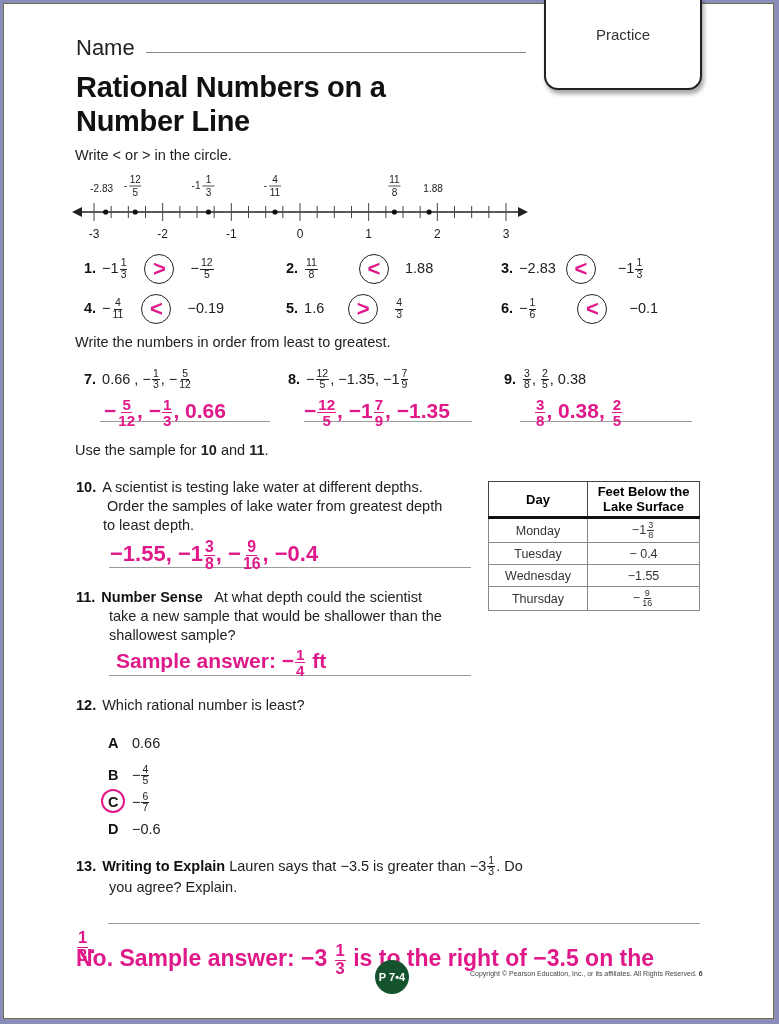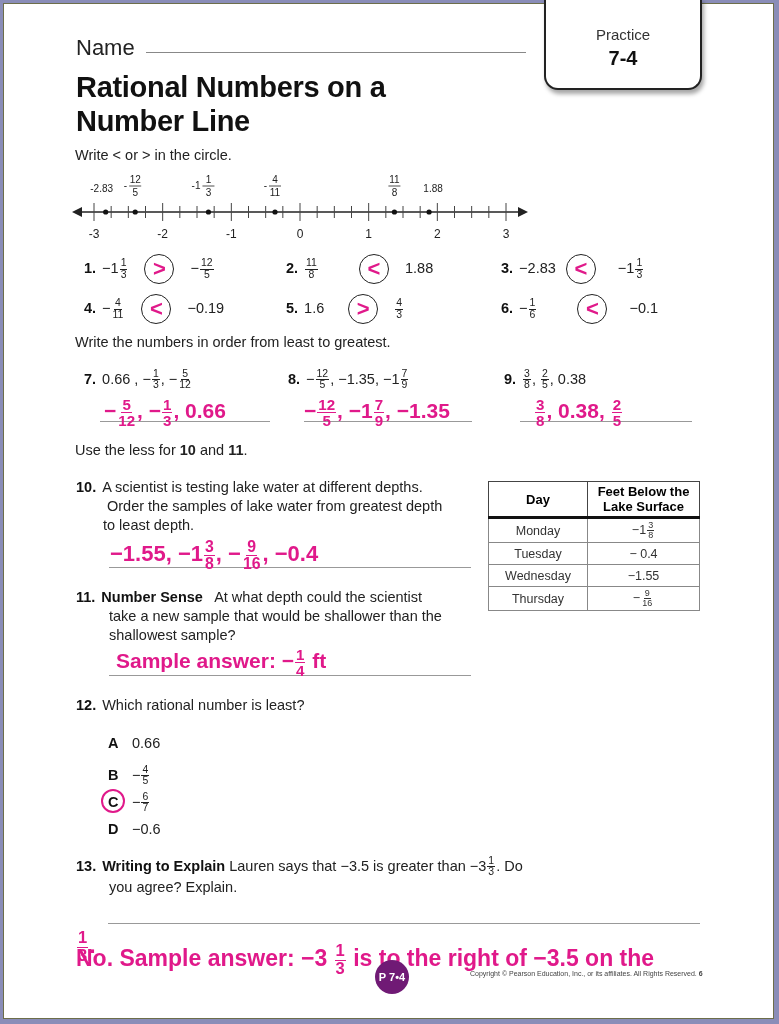--- a/index.html
+++ b/index.html
@@ -19,37 +19,36 @@
   .q{font-size:14.5px;color:#222;white-space:nowrap;}
   .q b{font-weight:bold;margin-right:6px;color:#111;}
   .circle{display:inline-flex;align-items:center;justify-content:center;width:28px;height:28px;border:1.5px solid #222;border-radius:50%;color:#e0198a;font-weight:bold;font-size:22px;line-height:1;vertical-align:middle;}
   .ans{color:#e0198a;font-weight:bold;font-family:"Liberation Sans",sans-serif;}
   .ansline{border-bottom:1.2px solid #999;}
   table.lake{border-collapse:collapse;font-size:12.5px;color:#333;}
   table.lake th{font-weight:bold;font-size:13px;color:#000000;border:1px solid #444;padding:2px 4px;border-bottom:3px solid #111;}
   table.lake td{border:1px solid #888;text-align:center;padding:2px 4px;height:17px;}
   .choice{font-size:14.5px;}
   .choice .let{font-weight:bold;display:inline-block;width:24px;color:#111;}
-  .pbadge{left:371px;top:956px;width:34px;height:34px;border-radius:50%;background:#701a75;color:#fff;font-size:11px;font-weight:bold;display:flex;align-items:center;justify-content:center;}
+  .pbadge{left:371px;top:956px;width:34px;height:34px;border-radius:50%;background:#14532d;color:#fff;font-size:11px;font-weight:bold;display:flex;align-items:center;justify-content:center;}
   .copy{left:466px;top:966px;font-size:7px;color:#444;}
 </style>
 </head>
 <body>
 
 <div class="page">
 
   <div class="abs name-label">Name</div>
   <div class="abs name-line"></div>
   <div class="abs title">
     <div>Rational Numbers on a</div>
     <div>Number Line</div>
   </div>
   <div class="abs badge">
     <div class="lbl">Practice</div>
-    <div class="num">7-4</div>
   </div>
 
   <div class="abs instr" style="left:71px;top:143px;">
     <span>Write </span><span>&lt;</span><span> or </span><span>&gt;</span><span> in the circle.</span>
   </div>
 
   <svg class="abs" style="left:62px;top:168px;" width="470" height="72" id="nl">
       <line x1="12" y1="40" x2="456" y2="40" stroke="#222" stroke-width="1.6"></line>
       <path d="M6 40 L16 35 L16 45 Z" fill="#222"></path>
       <path d="M462 40 L452 35 L452 45 Z" fill="#222"></path>
@@ -213,21 +212,21 @@
   <div class="abs ansline" style="left:516px;top:417px;width:172px;"></div>
   <div class="abs ans" style="left:530px;top:393px;font-size:21px;"><span class="frac">
         <span class="n">3</span>
         <span class="d">8</span>
       </span>, 0.38, <span class="frac">
         <span class="n">2</span>
         <span class="d">5</span>
       </span></div>
 
   <div class="abs instr" style="left:71px;top:438px;">
-    <span>Use the less for </span><b>10</b><span> and </span><b>11</b><span>.</span>
+    <span>Use the sample for </span><b>10</b><span> and </span><b>11</b><span>.</span>
   </div>
 
   <div class="abs q" style="left:72px;top:474px;line-height:19px;">
     <b>10.</b><span>A scientist is testing lake water at different depths.</span><br>
     <span style="margin-left:31px">Order the samples of lake water from greatest depth</span><br>
     <span style="margin-left:27px">to least depth.</span>
   </div>
   <div class="abs ansline" style="left:105px;top:563px;width:362px;"></div>
   <div class="abs ans" style="left:106px;top:535px;font-size:22px;">−1.55, −1<span class="frac">
         <span class="n">3</span>

